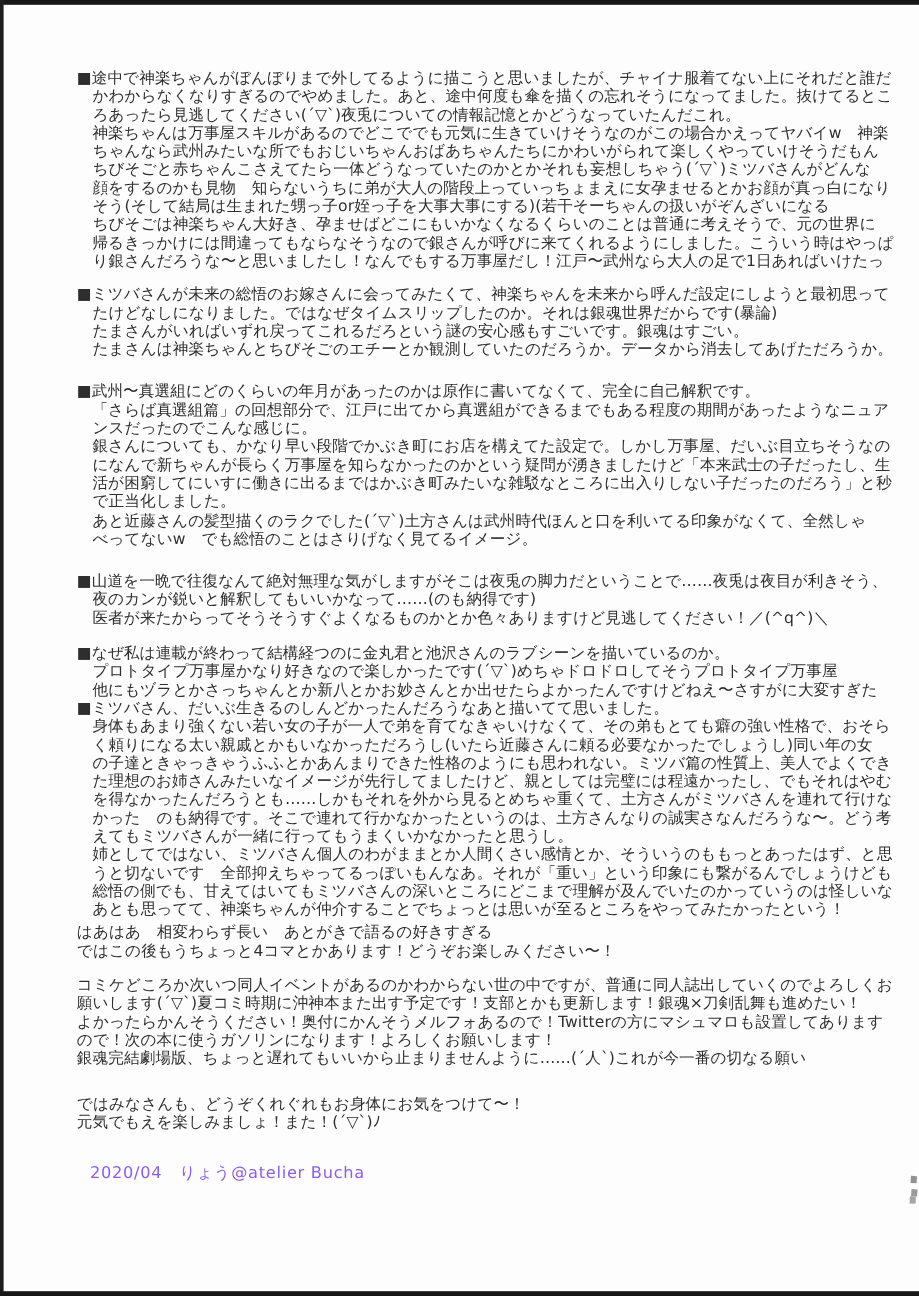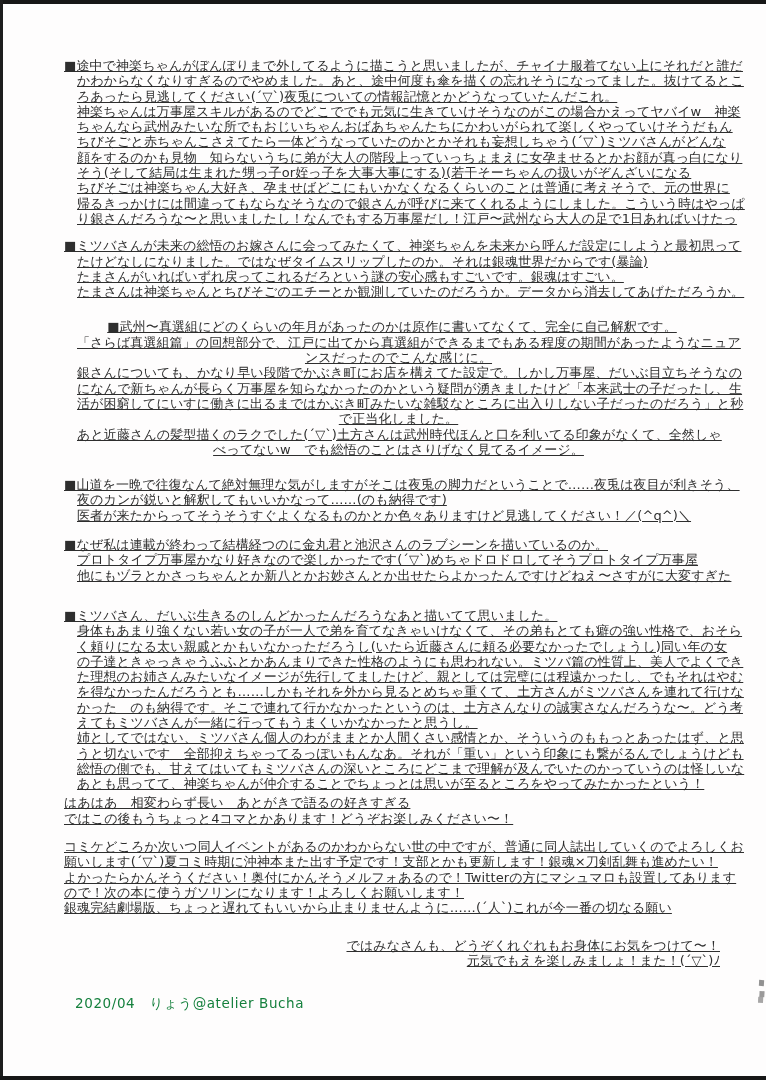--- a/index.html
+++ b/index.html
@@ -51,39 +51,38 @@
     left: 64px;
     top: 58px;
     width: 656px;
     color: #2e2e2e;
     font-size: 13px;
     line-height: 15.3px;
   }
   .block { margin-top: 12px; }
   .block-1 { margin-top: 0; }
   .block-2 { }
-  .block-3 { margin-top: 20px; text-align: center; }
+  .block-3 { margin-top: 20px; }
   .block-4 { margin-top: 20px; }
   .block-5 { margin-top: 14px; }
-  .block-6 { margin-top: 25px; }
+  .block-6 { margin-top: 0; }
   .block-7 { margin-top: 4px; }
   .block-8 { margin-top: 13px; }
-  .block-9 { margin-top: 22px; text-align: right; }
+  .block-9 { margin-top: 22px; }
   .line {
     white-space: nowrap;
     letter-spacing: 0.1px;
-    text-decoration: underline;
   }
   .bullet .line { padding-left: 13px; }
   .bullet .line.first { padding-left: 0; }
   .colophon {
     margin-top: 28px;
     margin-left: 11px;
     font-size: 13.5px;
-    color: #15803d;
+    color: #8b5cf6;
     letter-spacing: 0.6px;
     white-space: nowrap;
   }
 </style>
 </head>
 <body>
 
 <div class="page">
   <div class="border-top"></div>
   <div class="border-left"></div>

